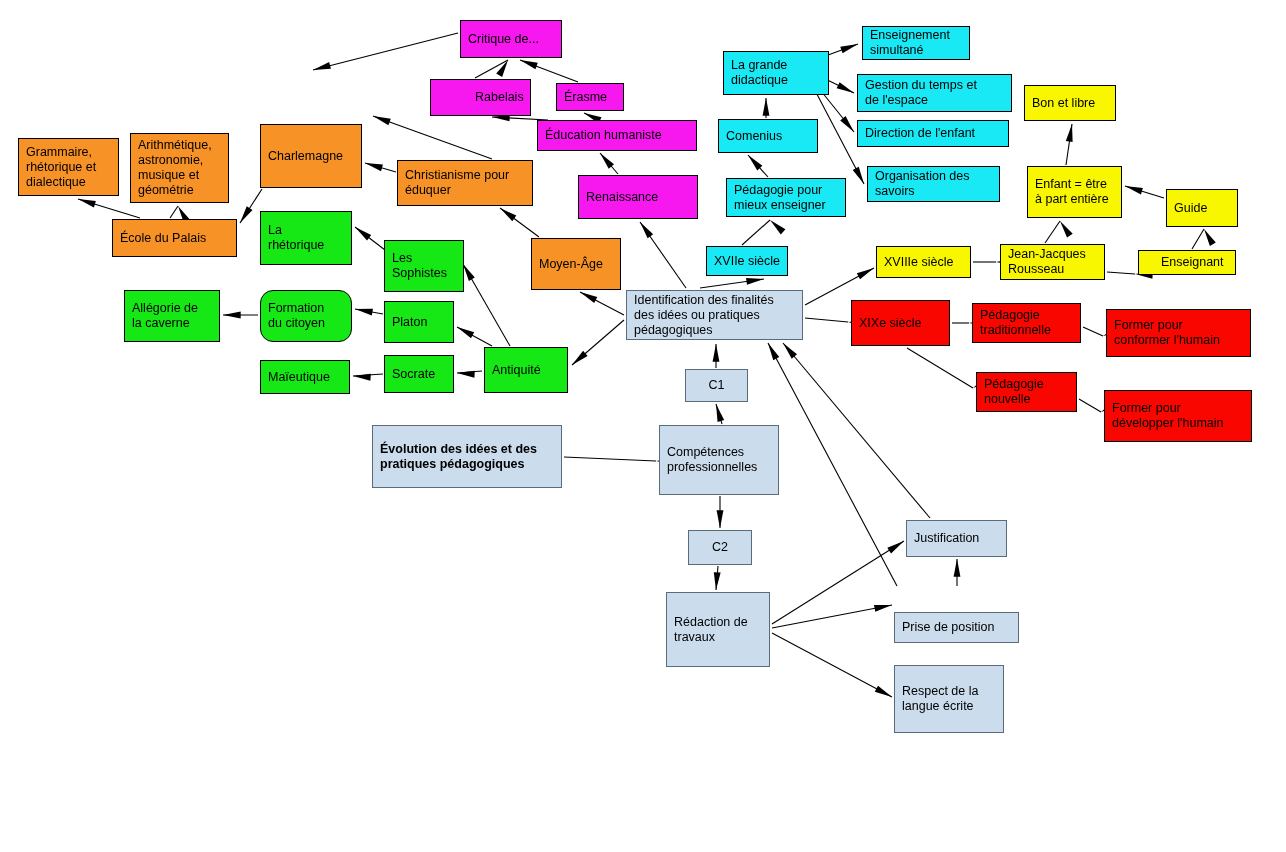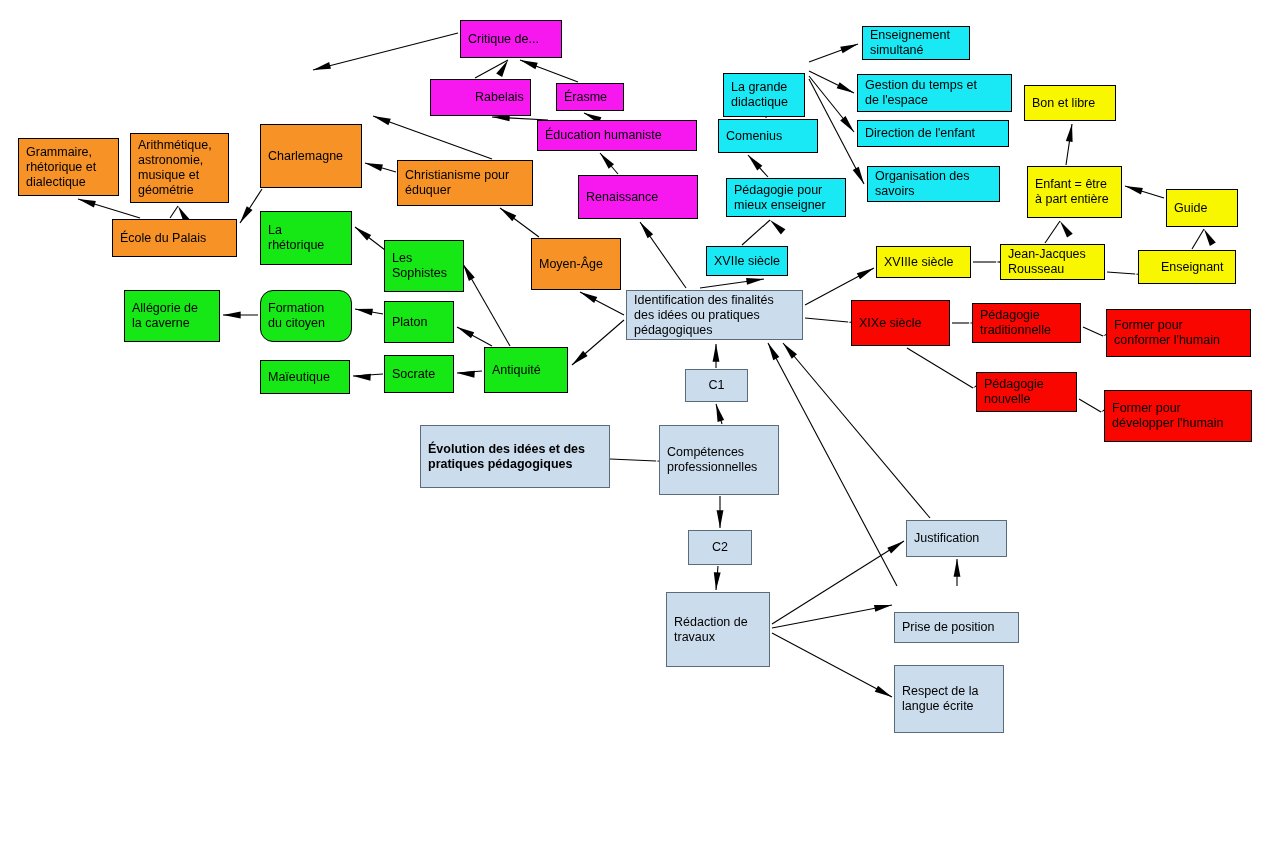--- a/index.html
+++ b/index.html
@@ -290,55 +290,55 @@
 Sophistes</div>
     <div class="node c-orange" style="left: 531px; top: 238px; width: 90px; height: 52px;">Moyen-Âge</div>
     <div class="node c-green" style="left: 124px; top: 290px; width: 96px; height: 52px;">Allégorie de
 la caverne</div>
     <div class="node c-green" style="left: 260px; top: 290px; width: 92px; height: 52px; border-radius: 13px;">Formation
 du citoyen</div>
     <div class="node c-green" style="left: 384px; top: 301px; width: 70px; height: 42px;">Platon</div>
     <div class="node c-green" style="left: 384px; top: 355px; width: 70px; height: 38px;">Socrate</div>
     <div class="node c-green" style="left: 260px; top: 360px; width: 90px; height: 34px;">Maïeutique</div>
     <div class="node c-green" style="left: 484px; top: 347px; width: 84px; height: 46px;">Antiquité</div>
-    <div class="node c-cyan" style="left: 723px; top: 51px; width: 82px; height: 44px; margin-top: 22px;">La grande
+    <div class="node c-cyan" style="left: 723px; top: 51px; width: 106px; height: 44px;">La grande
 didactique</div>
     <div class="node c-cyan" style="left: 862px; top: 26px; width: 108px; height: 34px;">Enseignement
 simultané</div>
     <div class="node c-cyan" style="left: 857px; top: 74px; width: 155px; height: 38px;">Gestion du temps et
 de l'espace</div>
     <div class="node c-cyan" style="left: 857px; top: 120px; width: 152px; height: 27px;">Direction de l'enfant</div>
     <div class="node c-cyan" style="left: 718px; top: 119px; width: 100px; height: 34px;">Comenius</div>
     <div class="node c-cyan" style="left: 867px; top: 166px; width: 133px; height: 36px;">Organisation des
 savoirs</div>
     <div class="node c-yellow" style="left: 1024px; top: 85px; width: 92px; height: 36px;">Bon et libre</div>
     <div class="node c-cyan" style="left: 726px; top: 178px; width: 120px; height: 39px;">Pédagogie pour
 mieux enseigner</div>
     <div class="node c-yellow" style="left: 1027px; top: 166px; width: 95px; height: 52px;">Enfant = être
 à part entière</div>
     <div class="node c-yellow" style="left: 1166px; top: 189px; width: 72px; height: 38px;">Guide</div>
     <div class="node c-cyan" style="left: 706px; top: 246px; width: 82px; height: 30px;">XVIIe siècle</div>
     <div class="node c-yellow" style="left: 876px; top: 246px; width: 95px; height: 32px;">XVIIIe siècle</div>
     <div class="node c-yellow" style="left: 1000px; top: 244px; width: 105px; height: 36px;">Jean-Jacques
 Rousseau</div>
-    <div class="node c-yellow" style="left: 1138px; top: 250px; width: 98px; height: 34px; padding-left: 22px;">Enseignant</div>
+    <div class="node c-yellow" style="left: 1138px; top: 250px; width: 98px; height: 25px; padding-left: 22px;">Enseignant</div>
     <div class="node c-blue" style="left: 626px; top: 290px; width: 177px; height: 50px;">Identification des finalités
 des idées ou pratiques
 pédagogiques</div>
     <div class="node c-red" style="left: 851px; top: 300px; width: 99px; height: 46px;">XIXe siècle</div>
     <div class="node c-red" style="left: 972px; top: 303px; width: 109px; height: 40px;">Pédagogie
 traditionnelle</div>
     <div class="node c-red" style="left: 1106px; top: 309px; width: 145px; height: 48px;">Former pour
 conformer l'humain</div>
     <div class="node c-red" style="left: 976px; top: 372px; width: 101px; height: 40px;">Pédagogie
 nouvelle</div>
     <div class="node c-red" style="left: 1104px; top: 390px; width: 148px; height: 52px;">Former pour
 développer l'humain</div>
     <div class="node c-blue center-text" style="left: 685px; top: 369px; width: 63px; height: 33px;">C1</div>
-    <div class="node c-blue title-node" style="left: 372px; top: 425px; width: 190px; height: 63px; margin-left: 48px;">Évolution des idées et des
+    <div class="node c-blue title-node" style="left: 372px; top: 425px; width: 190px; height: 63px;">Évolution des idées et des
 pratiques pédagogiques</div>
     <div class="node c-blue" style="left: 659px; top: 425px; width: 120px; height: 70px;">Compétences
 professionnelles</div>
     <div class="node c-blue" style="left: 906px; top: 520px; width: 101px; height: 37px;">Justification</div>
     <div class="node c-blue center-text" style="left: 688px; top: 530px; width: 64px; height: 35px;">C2</div>
     <div class="node c-blue" style="left: 894px; top: 612px; width: 125px; height: 31px;">Prise de position</div>
     <div class="node c-blue" style="left: 666px; top: 592px; width: 104px; height: 75px;">Rédaction de
 travaux</div>
     <div class="node c-blue" style="left: 894px; top: 665px; width: 110px; height: 68px;">Respect de la
 langue écrite</div>

